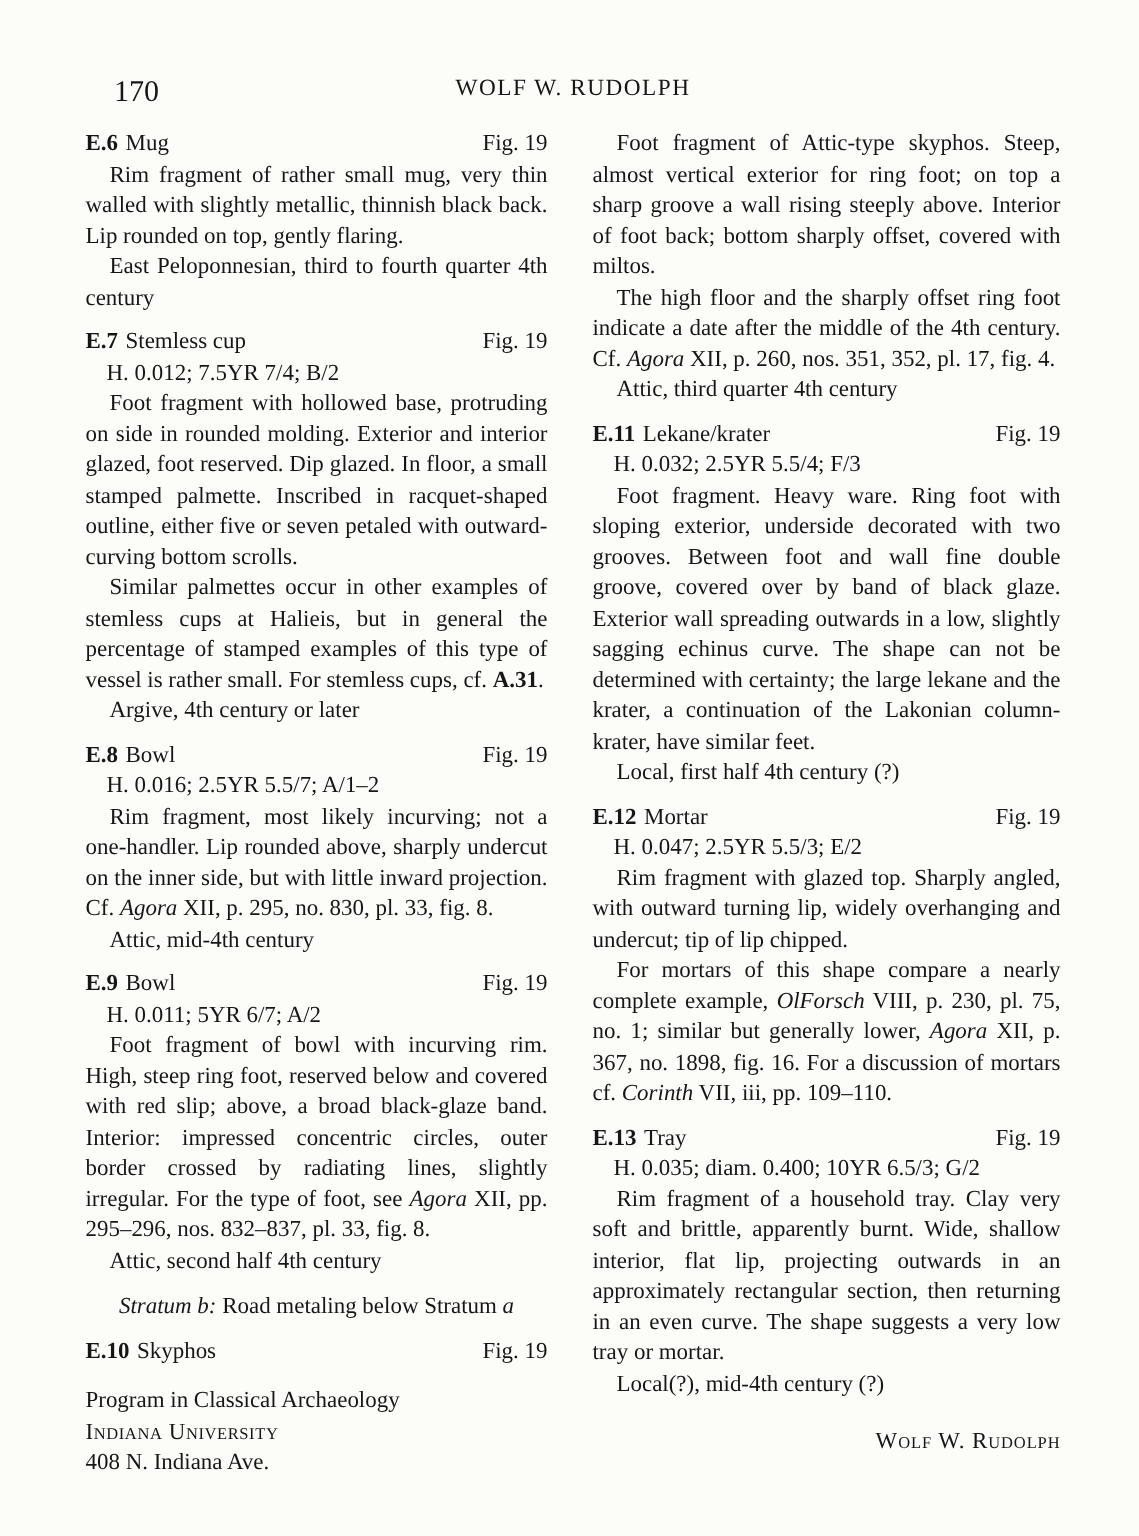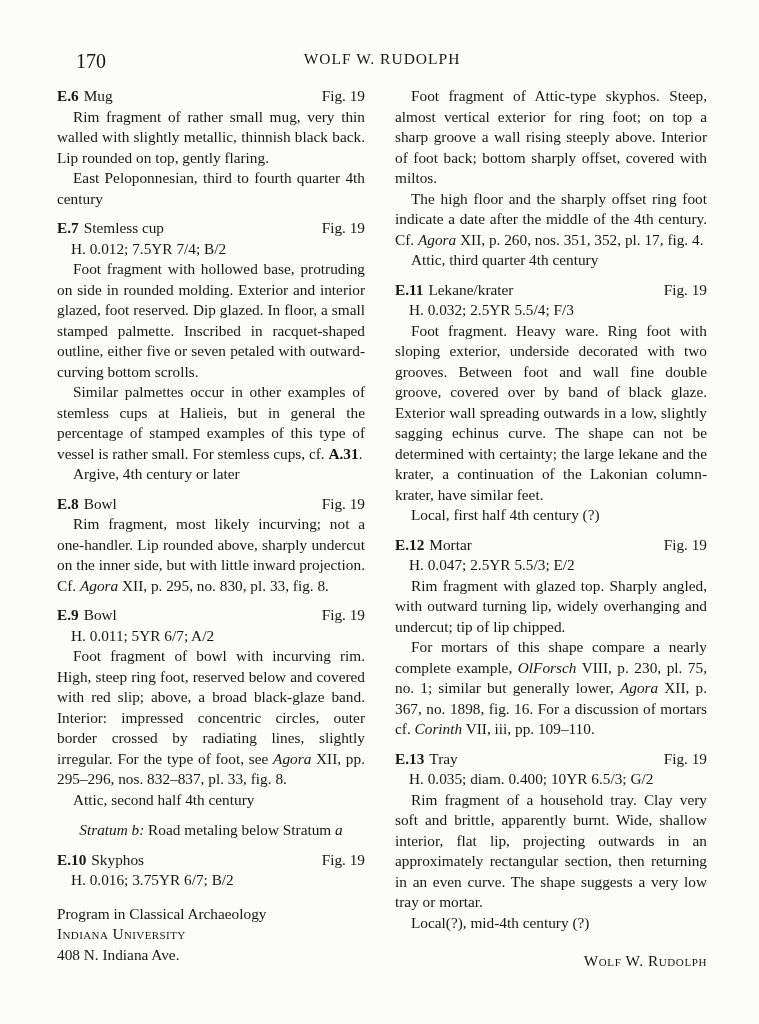--- a/index.html
+++ b/index.html
@@ -102,21 +102,23 @@
           <p>Similar palmettes occur in other examples of stemless cups at Halieis, but in general the percentage of stamped examples of this type of vessel is rather small. For stemless cups, cf. <b>A.31</b>.</p>
           <p>Argive, 4th century or later</p>
         </section>
 
   <section class="entry">
     <div class="entry-head">
       <span class="entry-id">E.8</span>
       <span class="entry-title">Bowl</span>
       <span class="entry-fig">Fig. 19</span>
     </div>
+    <div class="entry-measure">H. 0.016; 2.5YR 5.5/7; A/1–2</div>
   <p>Rim fragment, most likely incurving; not a one-handler. Lip rounded above, sharply undercut on the inner side, but with little inward projection. Cf. <i>Agora</i> XII, p. 295, no. 830, pl. 33, fig. 8.</p>
+          <p>Attic, mid-4th century</p>
         </section>
 
   <section class="entry">
     <div class="entry-head">
       <span class="entry-id">E.9</span>
       <span class="entry-title">Bowl</span>
       <span class="entry-fig">Fig. 19</span>
     </div>
     <div class="entry-measure">H. 0.011; 5YR 6/7; A/2</div>
   <p>Foot fragment of bowl with incurving rim. High, steep ring foot, reserved below and covered with red slip; above, a broad black-glaze band. Interior: impressed concentric circles, outer border crossed by radiating lines, slightly irregular. For the type of foot, see <i>Agora</i> XII, pp. 295–296, nos. 832–837, pl. 33, fig. 8.</p>
@@ -124,21 +126,20 @@
         </section>
 
   <div class="stratum-note"><i>Stratum b:</i> Road metaling below Stratum <i>a</i></div>
 
   <section class="entry">
     <div class="entry-head">
       <span class="entry-id">E.10</span>
       <span class="entry-title">Skyphos</span>
       <span class="entry-fig">Fig. 19</span>
     </div>
-    <div class="entry-measure">H. 0.016; 3.75YR 6/7; B/2</div>
   </section>
 
   <address class="address">
           <div class="addr-line">Program in Classical Archaeology</div>
           <div class="addr-line smallcaps">Indiana University</div>
           <div class="addr-line">408 N. Indiana Ave.</div>
         </address>
 </div>
     <div class="col col-right" id="col-right">
   <section class="continuation">

